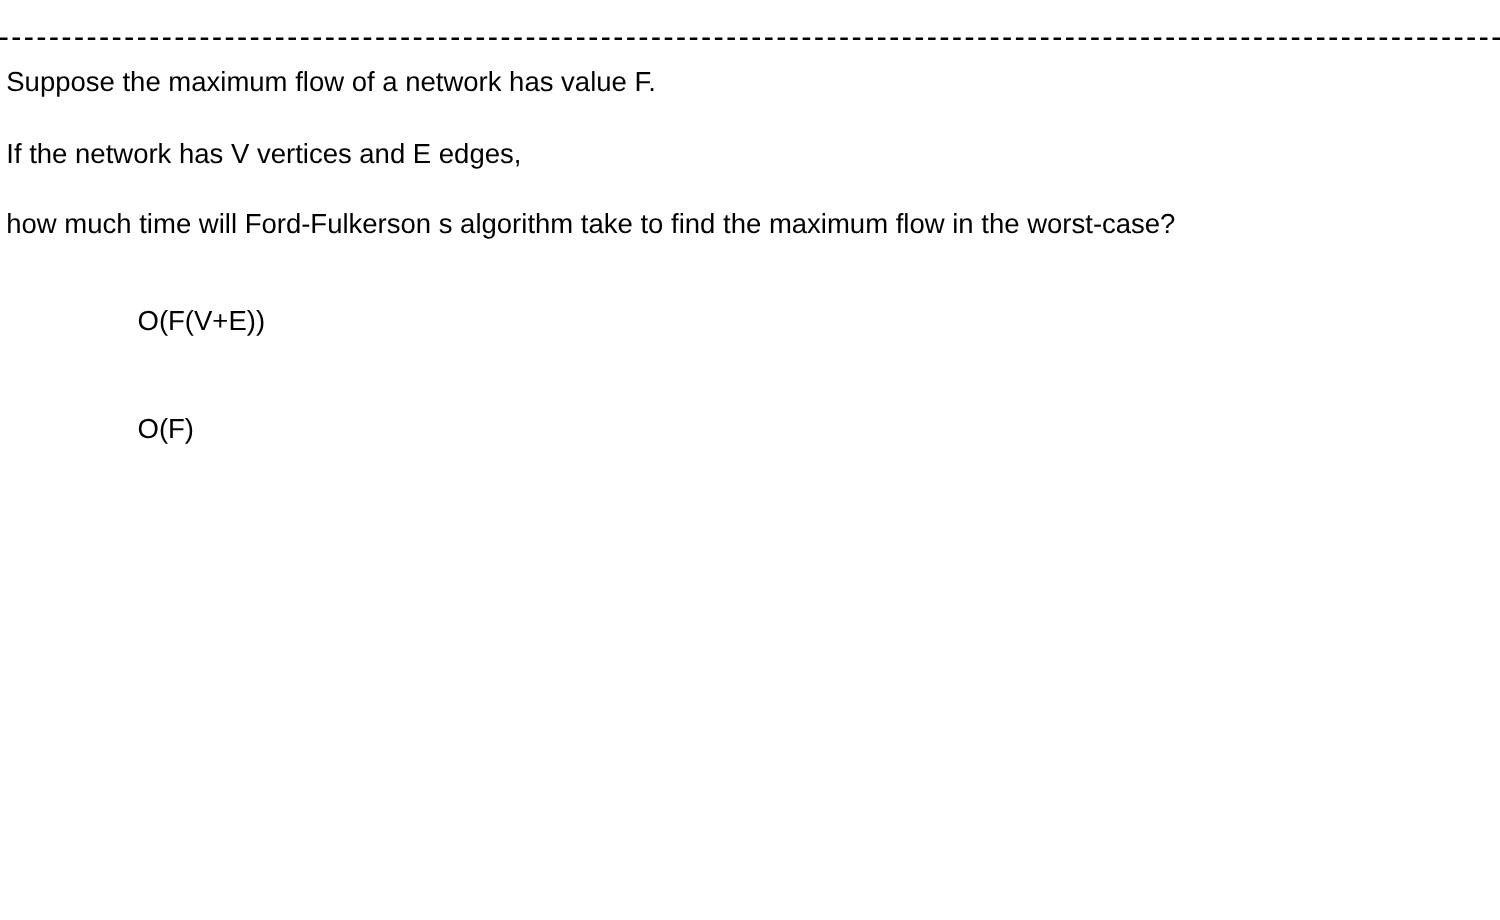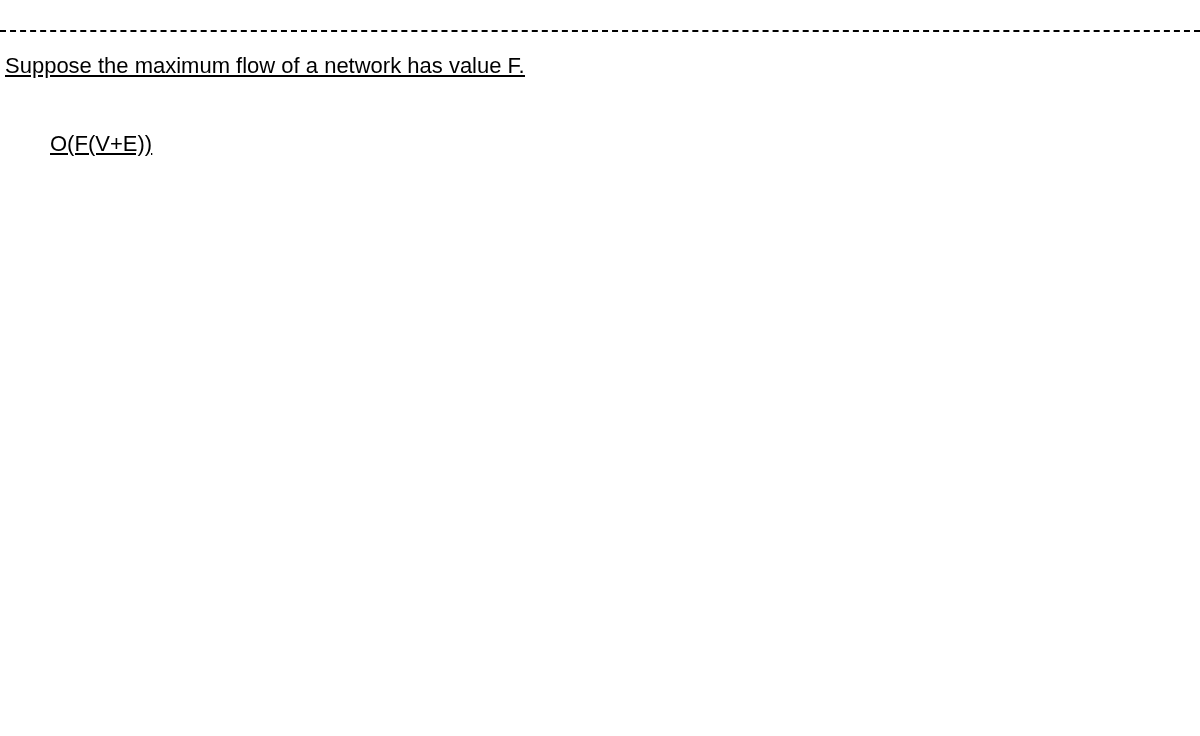--- a/index.html
+++ b/index.html
@@ -1,19 +1,18 @@
 <!DOCTYPE html>
 <html><head>
   <meta charset="utf-8">
   <style>
     * {
       margin: 0;
       padding: 0;
       box-sizing: border-box;
-      text-decoration: underline;
     }
     body {
       font-family: Arial, Helvetica, sans-serif;
       font-size: 22px;
       color: #000;
       background: #fff;
       width: 1200px;
       height: 736px;
       padding: 0;
     }
@@ -23,39 +22,44 @@
       width: 100%;
     }
     .question-text {
       padding-left: 5px;
     }
     .question-text p {
       margin-bottom: 28px;
       line-height: 1.3;
     }
     .options {
-      padding-left: 50px;
+      padding-left: 110px;
       margin-top: 50px;
     }
     .option {
       margin-bottom: 60px;
       font-size: 22px;
     }
     .sup-text {
       position: relative;
       top: -12px;
       font-size: 20px;
     }
   </style>
 </head>
 <body>
 
 <div class="divider"></div>
 
 <div class="question-text">
   <p>Suppose the maximum flow of a network has value F.</p>
+  <p>If the network has V vertices and E edges,</p>
+  <p>how much time will Ford-Fulkerson s algorithm take to find the maximum flow in the worst-case?</p>
 </div>
 
 <div class="options">
   <div class="option">
     <span>O(F(V+E))</span>
   </div>
+  <div class="option">
+    <span>O(F)</span>
+  </div>
 </div>
 
 </body></html>

